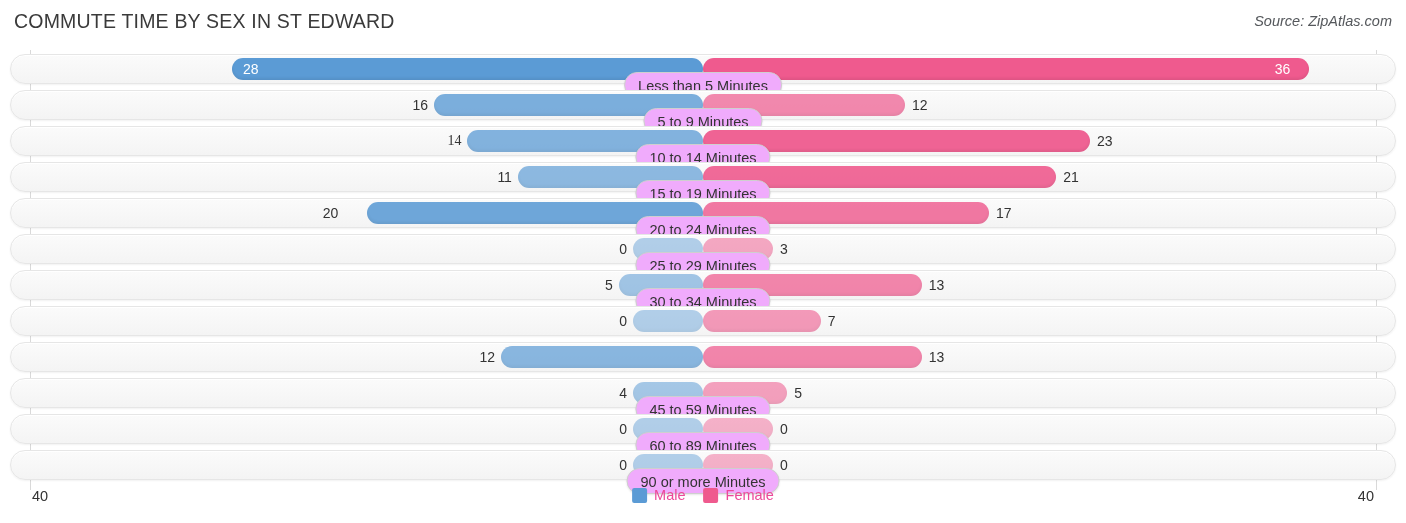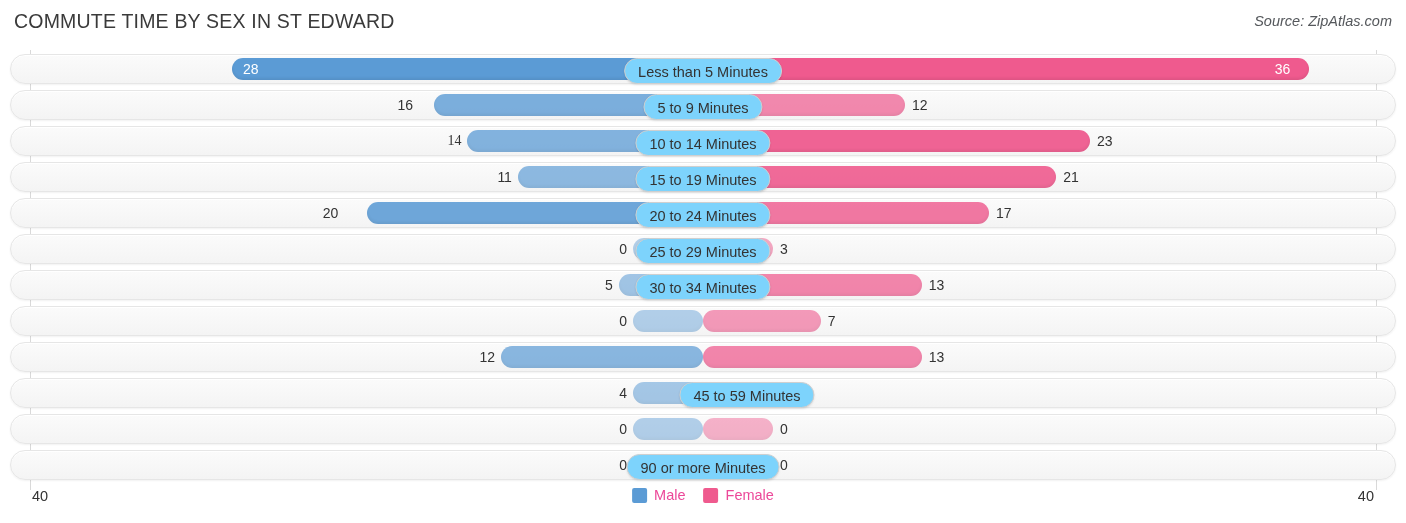--- a/index.html
+++ b/index.html
@@ -71,23 +71,23 @@
     position:absolute;top:4px;height:22px;line-height:22px;
     font-size:14px;white-space:nowrap;
     color:#333333;
   }
   .vlabel.inside{color:#ffffff;}
   .vlabel.male-out{text-align:right;}
   .vlabel.female-out{text-align:left;}
 
   
   .cat-pill{
-    position:absolute;top:4px;height:26px;line-height:26px;
+    position:absolute;top:18px;height:26px;line-height:26px;
     transform:translateX(-50%);
-    background:#7dd3fc;
+    background:#f0abfc;
     border:1px solid #cfcfcf;
     border-radius:13px;
     padding:0 13px;
     font-size:14.5px;color:#333333;
     white-space:nowrap;
     box-shadow:0 1px 2px rgba(0,0,0,.10);
     box-sizing:border-box;
   }
 
   
@@ -126,21 +126,21 @@
         <div class="bar male" style="left: 221.9px; width: 471.1px; opacity: 1;"></div>
         <div class="bar female" style="left: 693px; width: 605.7px; opacity: 1;"></div>
         <div class="vlabel inside" style="left: 232.9px;">28</div>
         <div class="vlabel inside" style="left: 1264.7px;">36</div>
         <div class="cat-pill" style="left: 693px;">Less than 5 Minutes</div>
       </div>
       <div class="row" style="top: 40px;">
         <div class="track"></div>
         <div class="bar male" style="left: 423.8px; width: 269.2px; opacity: 0.791;"></div>
         <div class="bar female" style="left: 693px; width: 201.9px; opacity: 0.706;"></div>
-        <div class="vlabel male-out" style="left: 343px; width: 60px;">16</div>
+        <div class="vlabel male-out" style="left: 358px; width: 60px;">16</div>
         <div class="vlabel female-out" style="left: 901.9px; width: 60px;">12</div>
         <div class="cat-pill" style="left: 693px;">5 to 9 Minutes</div>
       </div>
       <div class="row" style="top: 76px;">
         <div class="track"></div>
         <div class="bar male" style="left: 457.45px; width: 235.55px; opacity: 0.748;"></div>
         <div class="bar female" style="left: 693px; width: 386.975px; opacity: 0.94;"></div>
         <div class="vlabel male-out" style="left: 391.45px; width: 60px; font-family: Liberation Serif, serif;">14</div>
         <div class="vlabel female-out" style="left: 1086.97px; width: 60px;">23</div>
         <div class="cat-pill" style="left: 693px;">10 to 14 Minutes</div>
@@ -190,28 +190,29 @@
         <div class="bar female" style="left: 693px; width: 218.725px; opacity: 0.727;"></div>
         <div class="vlabel male-out" style="left: 425.1px; width: 60px;">12</div>
         <div class="vlabel female-out" style="left: 918.725px; width: 60px;">13</div>
       </div>
       <div class="row" style="top: 328px;">
         <div class="track"></div>
         <div class="bar male" style="left: 623px; width: 70px; opacity: 0.535;"></div>
         <div class="bar female" style="left: 693px; width: 84.125px; opacity: 0.557;"></div>
         <div class="vlabel male-out" style="left: 557px; width: 60px;">4</div>
         <div class="vlabel female-out" style="left: 784.125px; width: 60px;">5</div>
-        <div class="cat-pill" style="left: 693px; margin-left: 44px;">45 to 59 Minutes</div>
+        <div class="cat-pill" style="left: 693px;">45 to 59 Minutes</div>
       </div>
       <div class="row" style="top: 364px;">
         <div class="track"></div>
         <div class="bar male" style="left: 623px; width: 70px; opacity: 0.45;"></div>
         <div class="bar female" style="left: 693px; width: 70px; opacity: 0.45;"></div>
         <div class="vlabel male-out" style="left: 557px; width: 60px;">0</div>
         <div class="vlabel female-out" style="left: 770px; width: 60px;">0</div>
+        <div class="cat-pill" style="left: 693px;">60 to 89 Minutes</div>
       </div>
       <div class="row" style="top: 400px;">
         <div class="track"></div>
         <div class="bar male" style="left: 623px; width: 70px; opacity: 0.45;"></div>
         <div class="bar female" style="left: 693px; width: 70px; opacity: 0.45;"></div>
         <div class="vlabel male-out" style="left: 557px; width: 60px;">0</div>
         <div class="vlabel female-out" style="left: 770px; width: 60px;">0</div>
         <div class="cat-pill" style="left: 693px;">90 or more Minutes</div>
       </div>
     </div>

